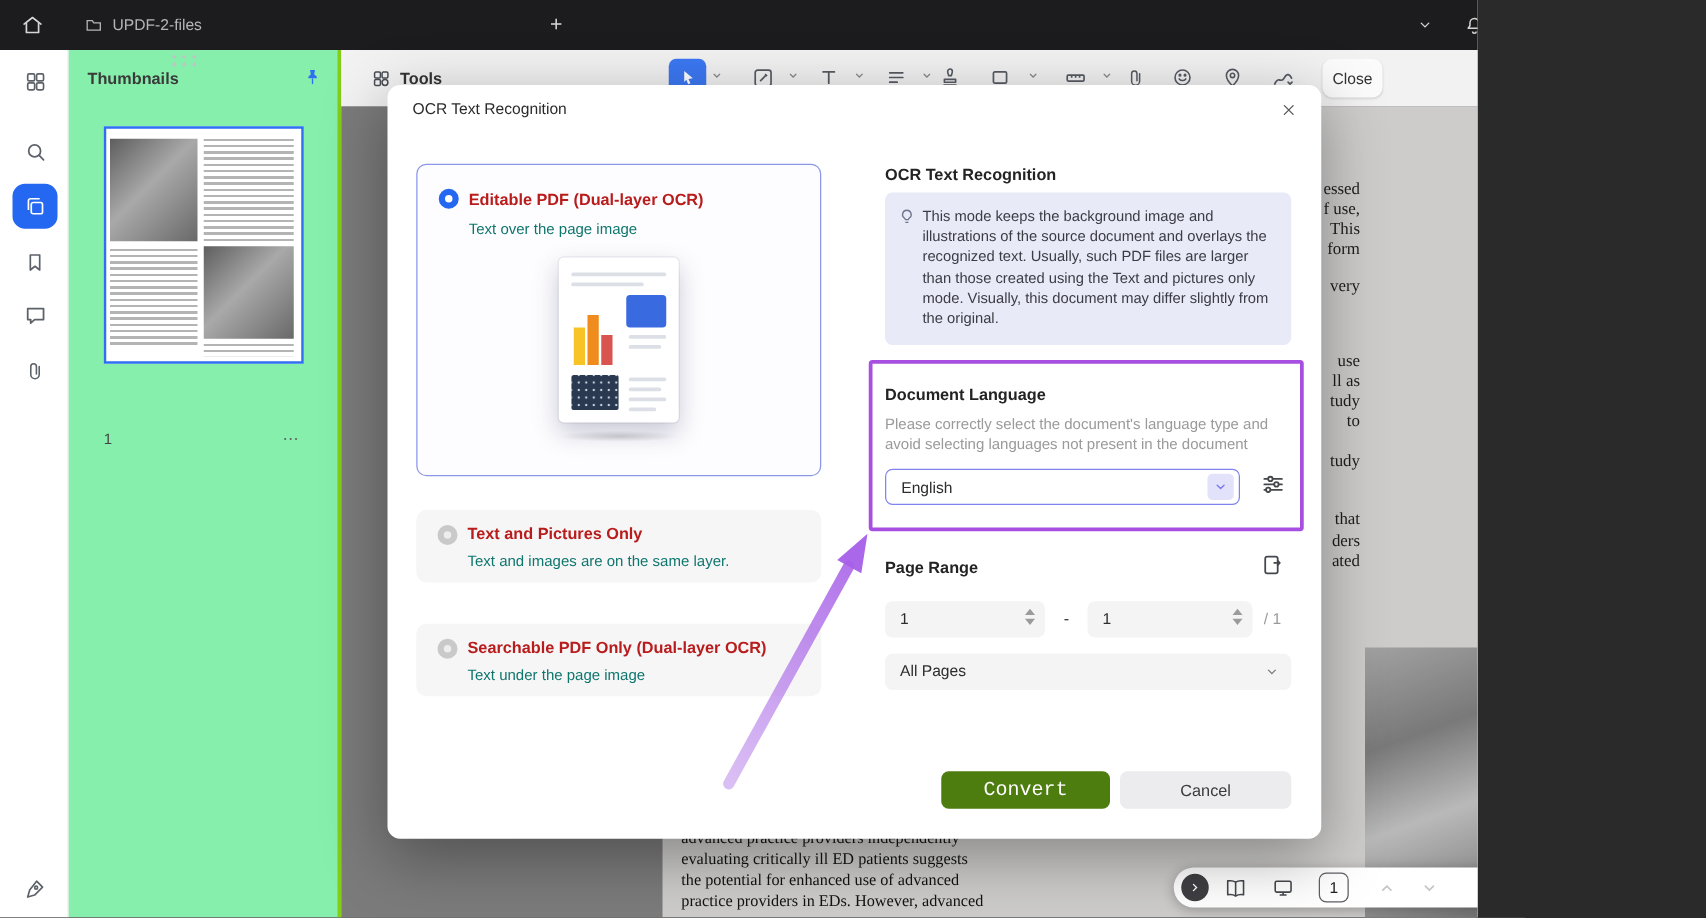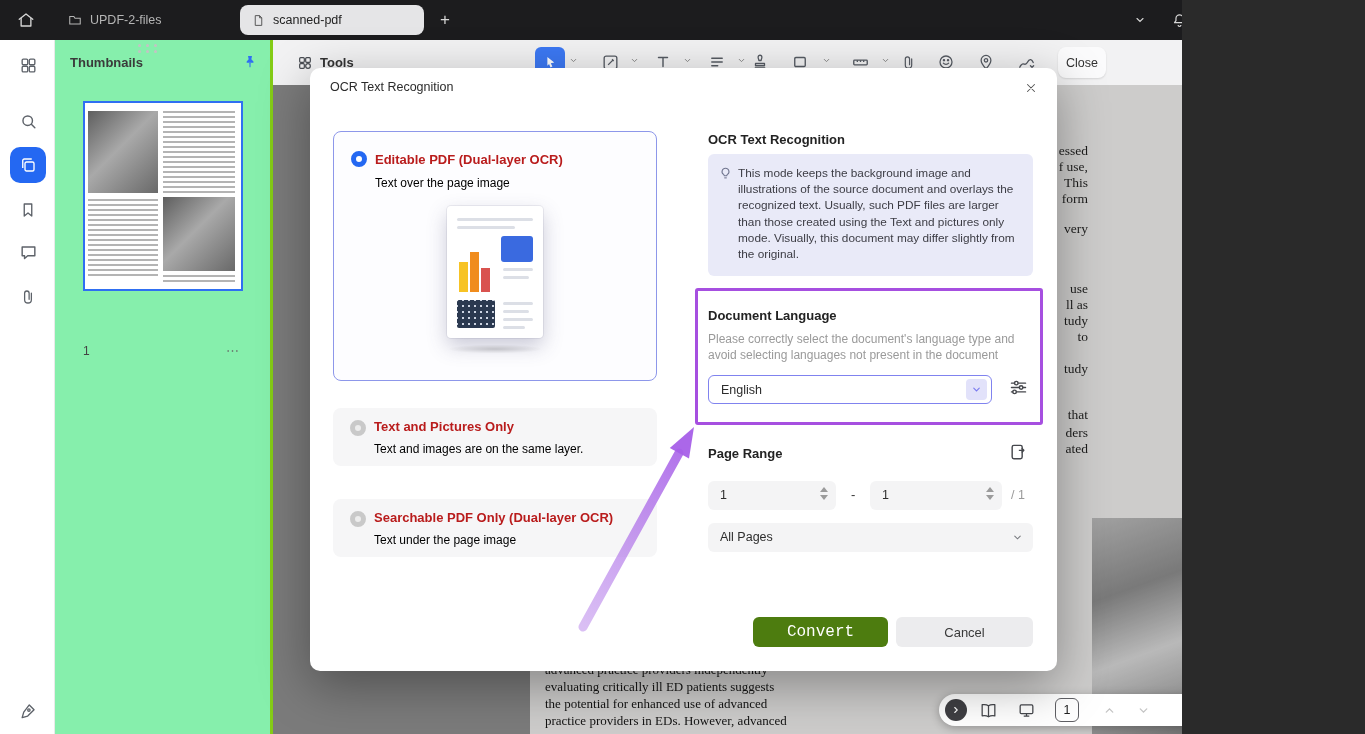--- a/index.html
+++ b/index.html
@@ -58,21 +58,21 @@
 
   
   .modal{left:310px;top:68px;width:747px;height:603px;background:#ffffff;border-radius:10px;z-index:10;
          box-shadow:0 14px 50px rgba(0,0,0,.35);}
   .modal-title{left:20px;top:12px;font-size:12.5px;color:#2b2b2b;}
   .card-sel{left:23px;top:63px;width:324px;height:250px;background:#fdfdff;border:1px solid #8d97ea;border-radius:8px;box-sizing:border-box;}
   .card{left:23px;width:324px;height:58px;background:#f6f6f7;border-radius:8px;}
   .radio-on{width:16px;height:16px;border-radius:50%;background:#fff;border:5px solid #2468f2;box-sizing:border-box;}
   .radio-off{width:16px;height:16px;border-radius:50%;background:#ededed;border:5px solid #c9c9c9;box-sizing:border-box;}
   .opt-label{font-size:13px;font-weight:bold;color:#b91c1c;}
-  .opt-desc{font-size:12px;color:#000000;}
+  .opt-desc{font-size:12px;color:#0f766e;}
   .rc-head{font-size:13px;font-weight:bold;color:#232323;}
   .infobox{left:398px;top:86px;width:325px;height:122px;background:#e9eaf8;border-radius:6px;}
   .infotext{position:absolute;left:30px;top:11px;width:284px;font-size:11.8px;line-height:16.2px;color:#3c3c44;}
   .dl-desc{left:398px;top:263px;width:332px;font-size:12px;line-height:16px;color:#9a9a9a;}
   .langsel{left:398px;top:307px;width:284px;height:29px;border:1.5px solid #8083ef;border-radius:6px;background:#fff;box-sizing:border-box;}
   .langchevbtn{position:absolute;right:4px;top:3px;width:21px;height:21px;background:#e2e2fa;border-radius:4px;color:#7a7af0;}
   .numfield{top:413px;height:29px;background:#f4f4f5;border-radius:6px;font-size:12.5px;color:#2d2d2d;}
   .stepper{position:absolute;right:8px;top:6px;display:flex;flex-direction:column;gap:3px;}
   .tri-up{width:0;height:0;border-left:4px solid transparent;border-right:4px solid transparent;border-bottom:5px solid #9b9b9b;}
   .tri-dn{width:0;height:0;border-left:4px solid transparent;border-right:4px solid transparent;border-top:5px solid #9b9b9b;}
@@ -104,29 +104,20 @@
           </svg>
         </span>
     </div>
     <div class="abs flex tab-inactive" style="left:54px;top:0;height:40px;padding:0 14px;">
       <span>
           <svg width="14" height="14" viewBox="0 0 24 24" fill="none" stroke="currentColor" stroke-width="1.8">
             <path d="M3 6 h7 l2 3 h9 v10 H3 Z"></path>
           </svg>
         </span>
       <span>UPDF-2-files</span>
-    </div>
-    <div class="abs flex tab-active" style="left:240px;top:5px;height:30px;padding:0 12px;width:160px;">
-      <span style="color:#555;">
-          <svg width="13" height="13" viewBox="0 0 24 24" fill="none" stroke="currentColor" stroke-width="1.8">
-            <path d="M6 3 H14 L18 7 V21 H6 Z"></path>
-            <path d="M14 3 V7 H18"></path>
-          </svg>
-        </span>
-      <span>scanned-pdf</span>
     </div>
     <div class="abs ctr tb-btn" style="left:434px;top:9px;width:22px;height:22px;font-size:17px;">+</div>
 
     <div class="abs ctr tb-btn" style="left:1129px;top:10px;width:22px;height:20px;">
       <span>
           <svg width="12" height="12" viewBox="0 0 24 24" fill="none" stroke="currentColor" stroke-width="2.2" stroke-linecap="round">
             <path d="M6 9 L12 15 L18 9"></path>
           </svg>
         </span>
     </div>

